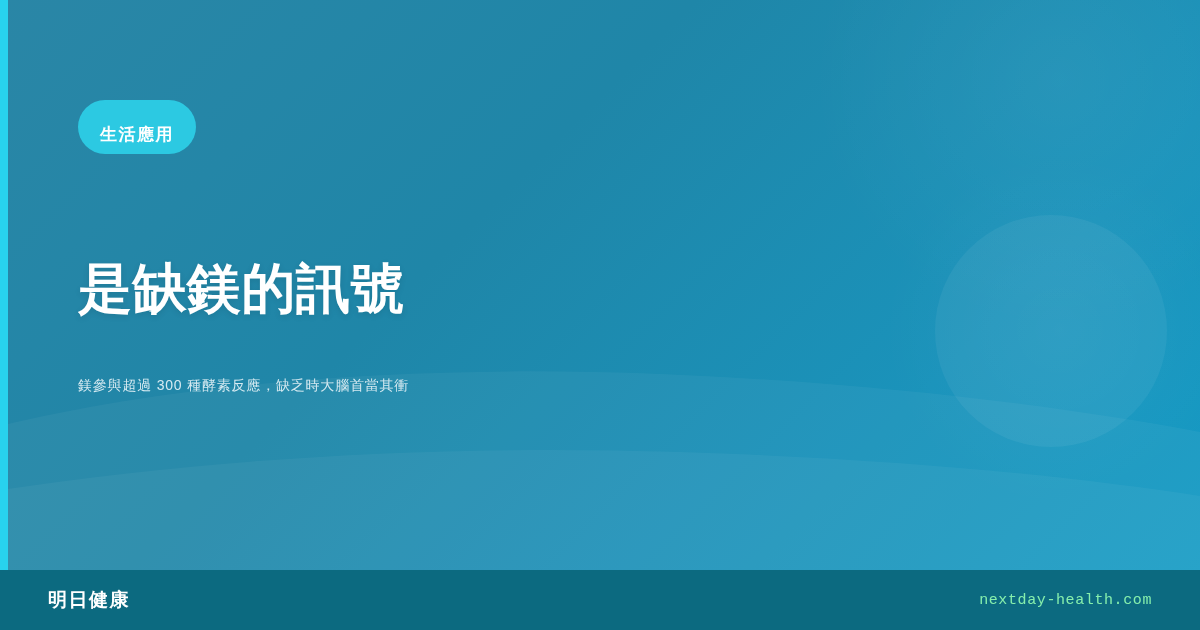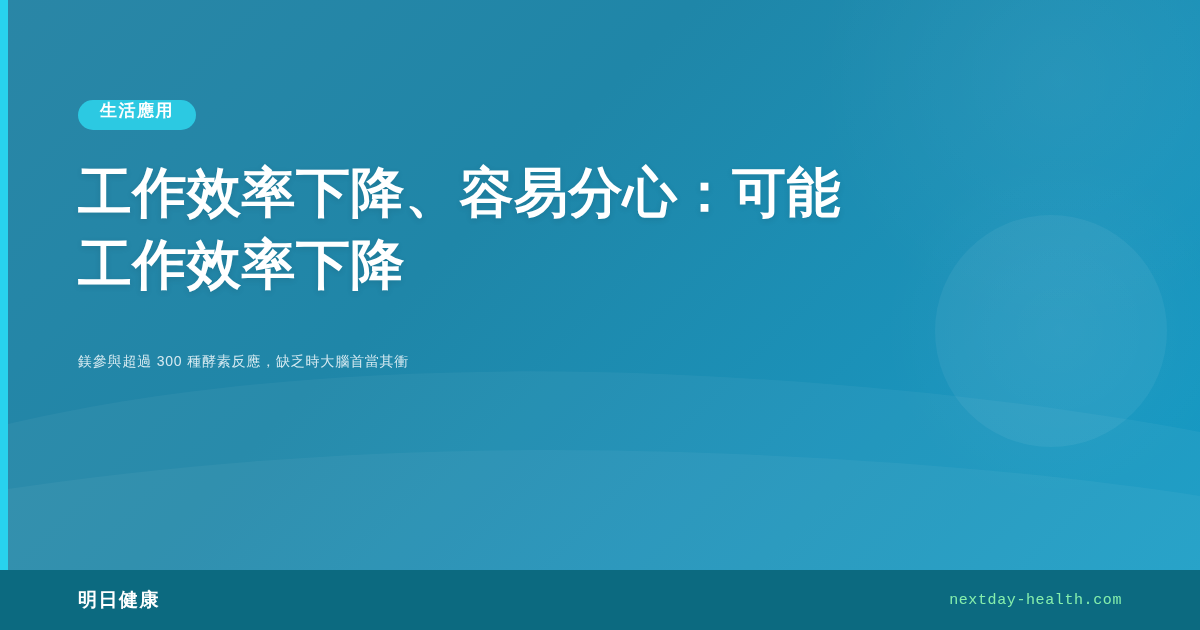--- a/index.html
+++ b/index.html
@@ -79,21 +79,21 @@
   .content {
     position: absolute;
     left: 78px;
     top: 0;
     width: 900px;
   }
 
   .badge {
     display: inline-block;
     margin-top: 100px;
-    padding: 2px 22px 11px;
+    padding: 26px 22px 11px;
     border-radius: 999px;
     background: #2cc9e2;
     color: #ffffff;
     font-size: 17px;
     font-weight: bold;
     letter-spacing: 1.5px;
     line-height: 1;
   }
 
   .headline {
@@ -120,21 +120,21 @@
   .footer {
     position: absolute;
     left: 0;
     bottom: 0;
     width: 1200px;
     height: 60px;
     background: #0c6a80;
     display: flex;
     align-items: center;
     justify-content: space-between;
-    padding: 0 78px;
+    padding: 0 48px;
   }
 
   .footer-brand {
     color: #ffffff;
     font-size: 19px;
     font-weight: bold;
     letter-spacing: 1.5px;
   }
 
   .footer-url {
@@ -160,22 +160,22 @@
     </svg>
   </div>
 
   <div class="accent-bar"></div>
 
   <div class="content">
 
     <div class="badge">生活應用</div>
 
     <h1 class="headline">
-      <span>工作效率下降、容易分心：可能</span><br>
-      <span>工作效率下降</span>
+      <br>
+      <span>是缺鎂的訊號</span>
     </h1>
 
     <p class="subtitle">鎂參與超過 300 種酵素反應，缺乏時大腦首當其衝</p>
   </div>
 
   <div class="footer">
     <div class="footer-brand">明日健康</div>
     <div class="footer-url">nextday-health.com</div>
   </div>
 

